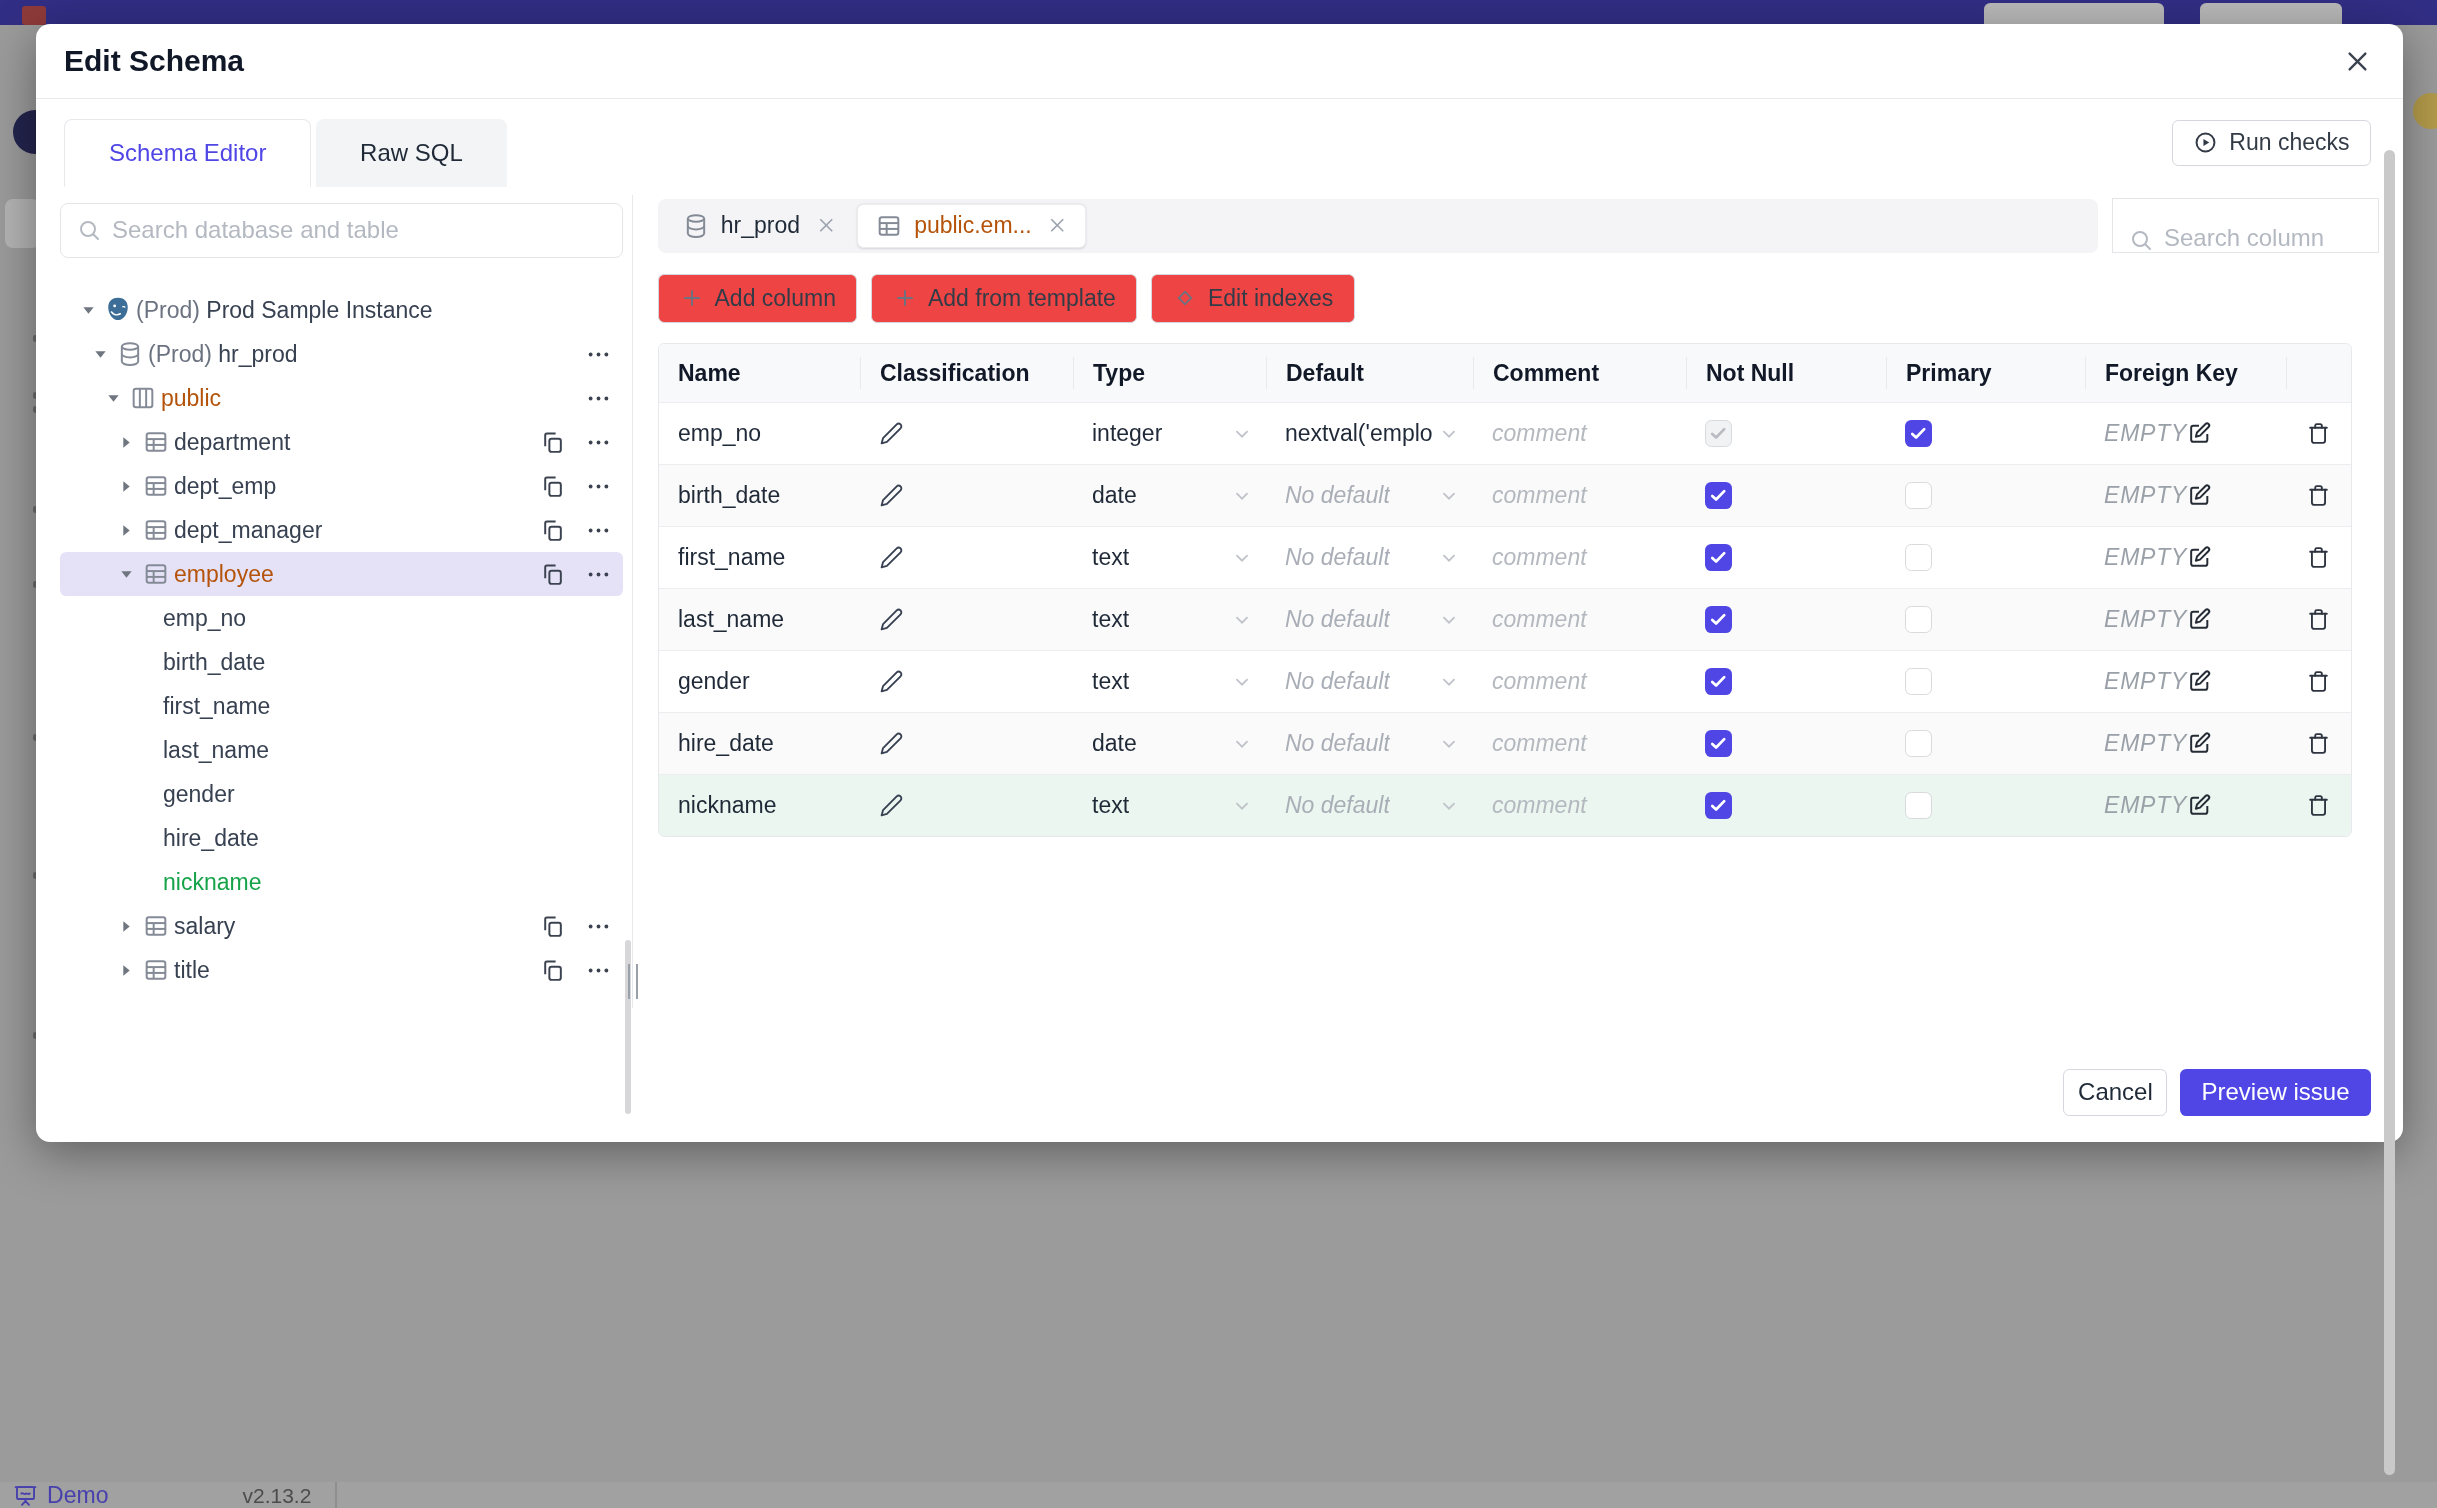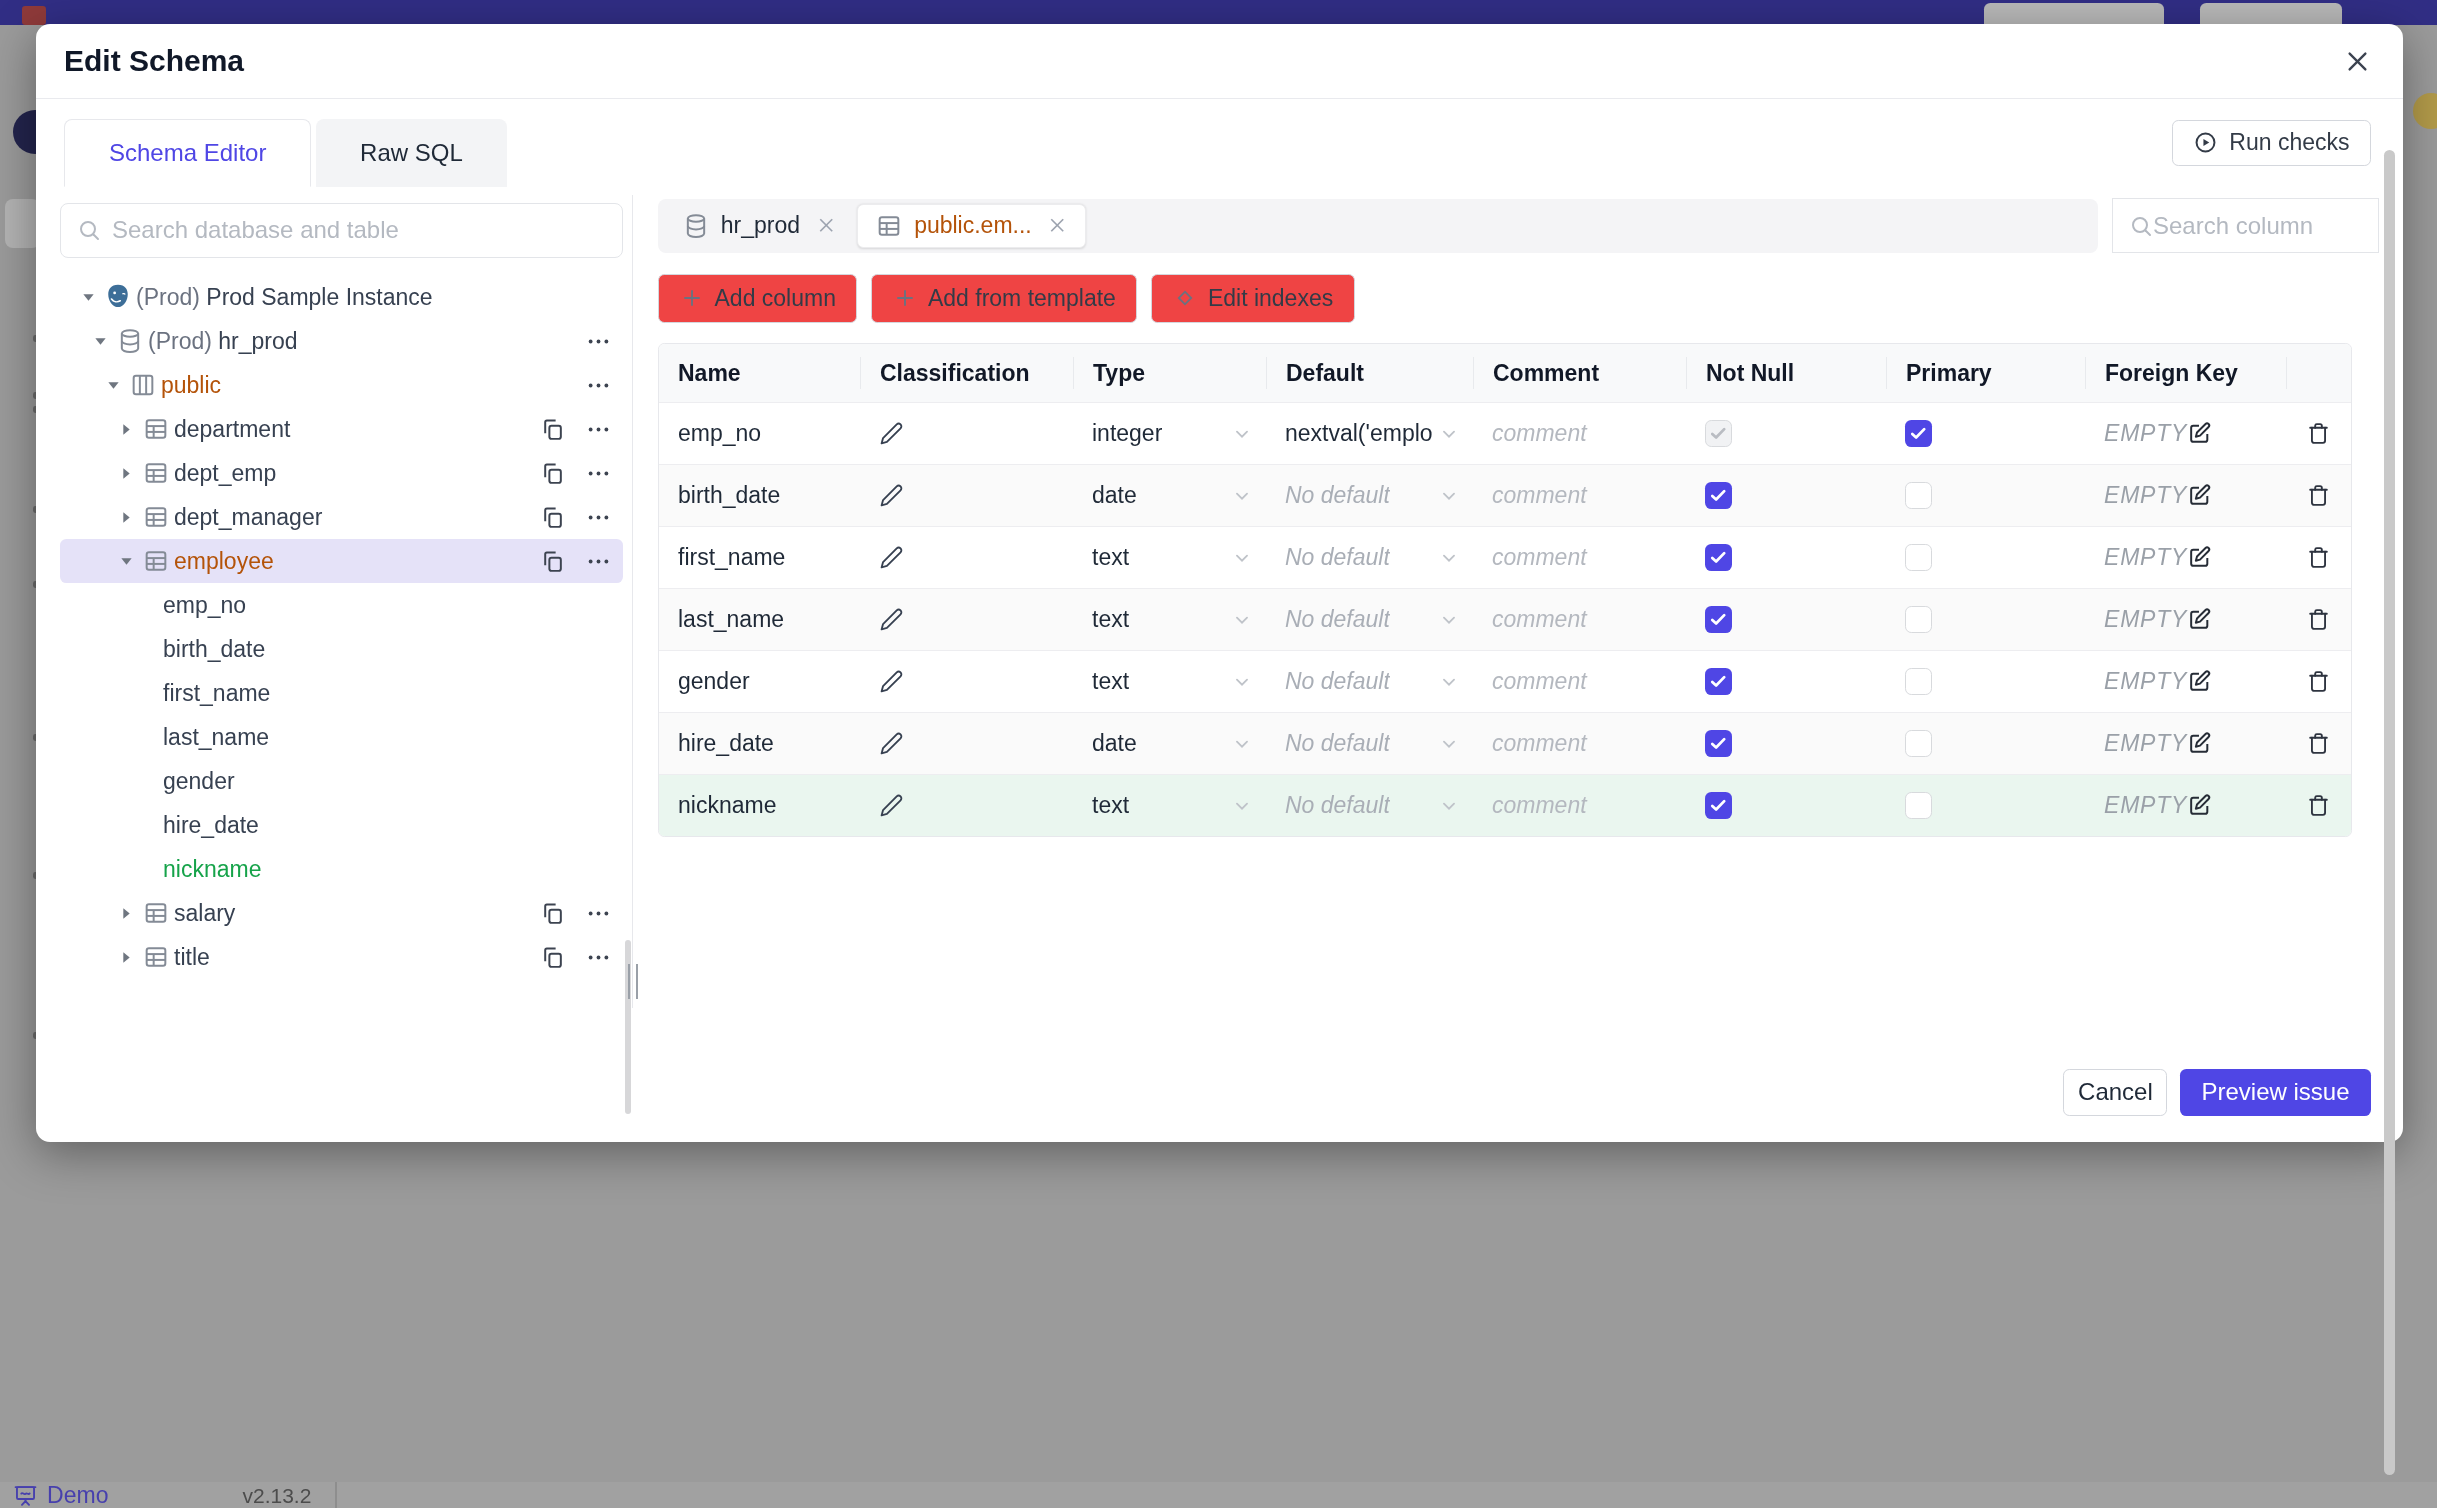--- a/index.html
+++ b/index.html
@@ -28,21 +28,21 @@
   .m-tabsrow { height:88px; display:flex; align-items:flex-end; padding:0 28px; position:relative; }
   .tab { height:68px; display:flex; align-items:center; padding:0 44px; font-size:24px; border-radius:8px 8px 0 0; }
   .tab.active { background:#fff; border:0.8px solid #e7e8ec; border-bottom-color:#fff; color:#4f46e5; }
   .tab.inactive { background:#f3f4f6; color:#1f2937; }
   .runchecks { position:absolute; right:32px; top:20.5px; height:46px; display:flex; align-items:center; gap:11px;
                border:0.8px solid #d4d7dd; border-radius:6.3px; padding:0 20.5px; font-size:23px; color:#333b47; background:#fff; }
 
   .m-body { flex:1; display:flex; padding:11px 24px 0 24px; position:relative; }
 
   
-  .sidebar { width:563px; display:flex; flex-direction:column; position:relative; }
+  .sidebar { width:563px; display:flex; flex-direction:column; position:relative;gap:13px; }
   .searchbox { height:55px; border:0.8px solid #e3e5e9; border-radius:8px; display:flex; align-items:center; padding:0 16px; gap:11px; margin-top:4.7px; }
   .searchbox input { border:none; outline:none; flex:1; font-size:24px; color:#374151; font-family:inherit; background:transparent; }
   .searchbox input::placeholder { color:#b4b9c1; }
   .search-ic { color:#b4b9c1; }
   .tree { margin-top:17.4px; overflow:hidden; }
   .trow { height:44px; display:flex; align-items:center; font-size:23px; color:#374151; border-radius:6.3px; position:relative; }
   .trow.selected { background:#e5e2f8; }
   .caret { width:24px; display:flex; justify-content:center; color:#6f7680; flex:none; }
   .ticon { width:36px; display:flex; justify-content:center; color:#848b96; flex:none; }
   .tprefix { color:#6b7280; white-space:pre; }
@@ -56,21 +56,21 @@
 
   
   .main { flex:1; padding-left:35px; display:flex; flex-direction:column; }
   .toprow { display:flex; align-items:center; }
   .chipbar { flex:1; height:54px; background:#f4f4f6; border-radius:8px; display:flex; align-items:center; padding:4.7px 6.3px; gap:3.2px; }
   .chip { height:44px; display:flex; align-items:center; gap:11px; padding:0 17.4px; border-radius:6.3px; font-size:23px; color:#1f2937; }
   .chip .cicon { color:#848b96; }
   .chip .cx { color:#9ca3af; margin-left:4.7px; }
   .chip.selected { background:#fff; box-shadow:0 0.8px 2.4px rgba(0,0,0,.12); border:0.8px solid #ececee; }
   .chip.selected .clabel { color:#b45309; }
-  .colsearch { width:267px; height:55px; border:0.8px solid #e3e5e9; border-radius:0; display:flex; align-items:center; padding:0 16px; margin-left:14px; }
+  .colsearch { width:267px; height:55px; border:0.8px solid #e3e5e9; border-radius:0; display:flex; align-items:flex-end; gap:11px; padding:0 16px; margin-left:14px; }
   .colsearch input { border:none; outline:none; width:100%; font-size:24px; color:#374151; font-family:inherit; background:transparent; }
   .colsearch input::placeholder { color:#b4b9c1; }
 
   .actions { display:flex; gap:14px; margin-top:20.5px; }
   .abtn { height:49px; border:0.8px solid #d4d7dd; background:#ef4444; border-radius:6.3px; display:flex; align-items:center; gap:11px; padding:0 20.5px; font-size:23px; color:#333b47; }
   .abtn .aicon { color:#6b7280; }
 
   
   .gridwrap { margin-top:20.5px; margin-right:27px; border:0.8px solid #e7e8ec; border-radius:6.3px; overflow:hidden; }
   .grow { display:grid; grid-template-columns:201px 213px 193px 207px 213px 200px 199px 201px 1fr; align-items:center; }

